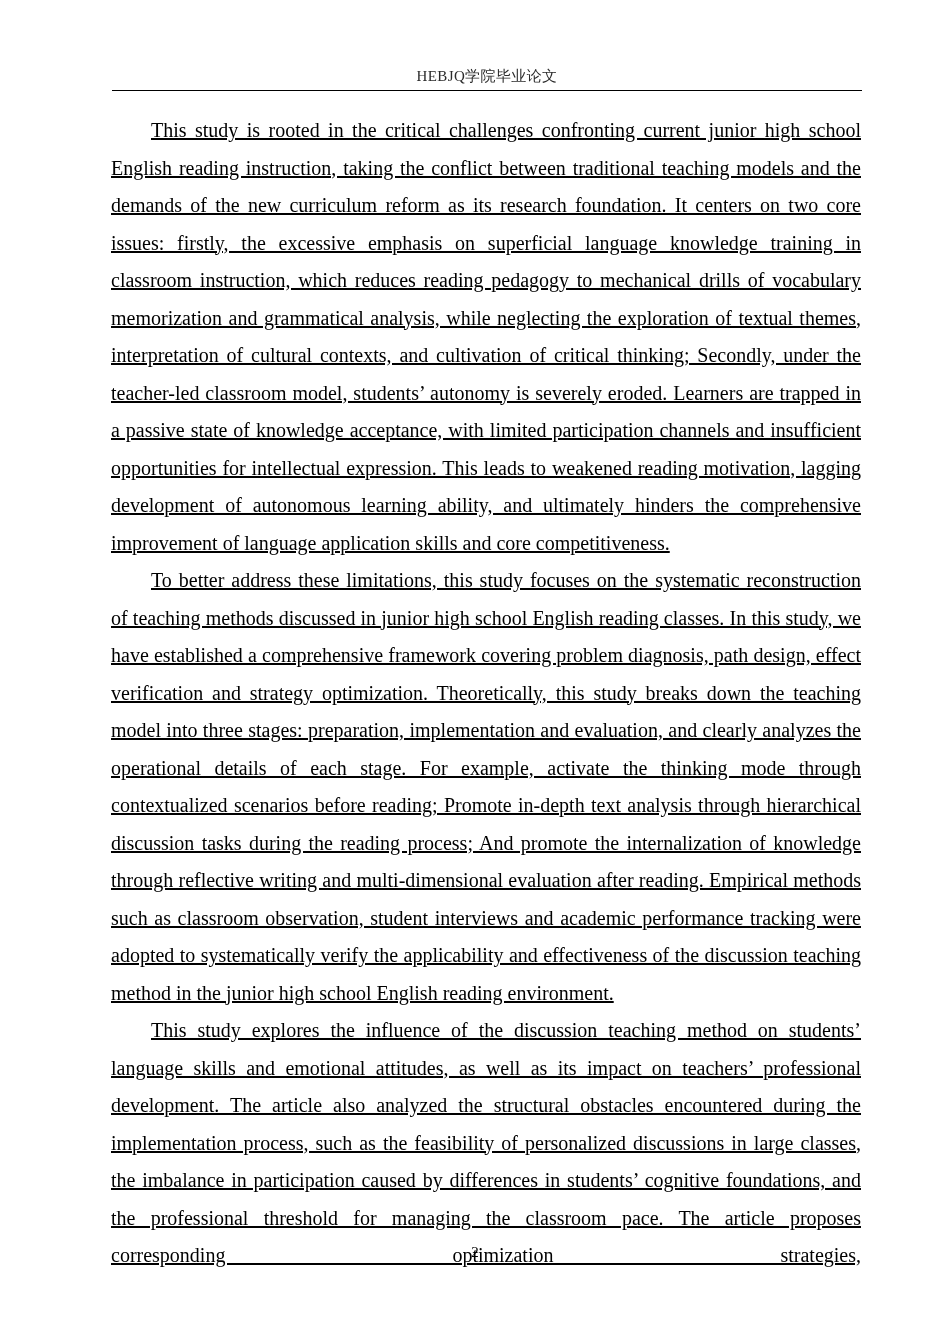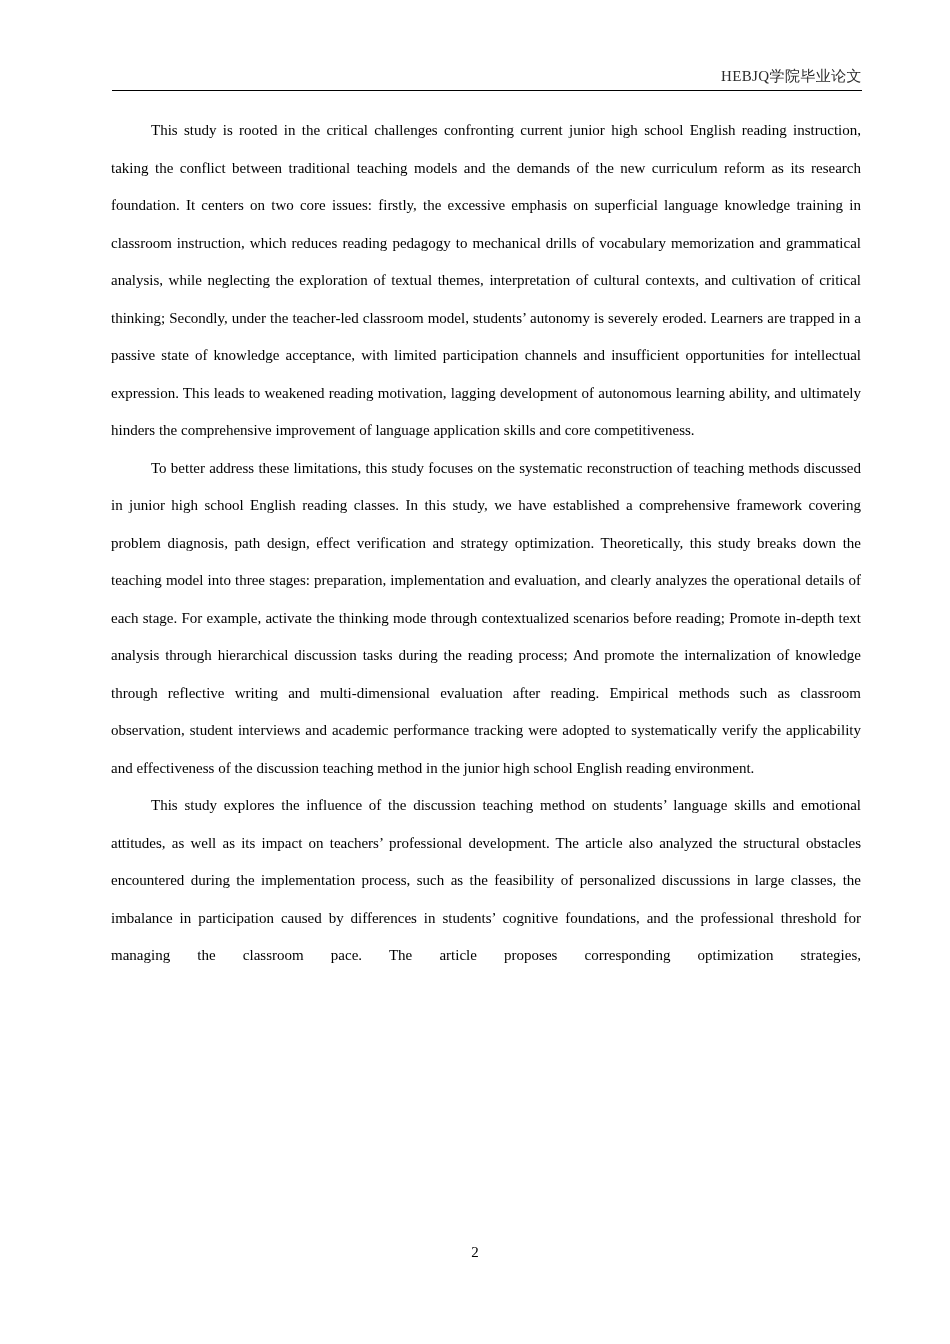--- a/index.html
+++ b/index.html
@@ -19,21 +19,21 @@
     overflow: hidden;
     box-sizing: border-box;
   }
 
   
   .page-header {
     position: absolute;
     left: 112px;
     top: 66px;
     width: 750px;
-    text-align: right;
+    text-align: center;
   }
   .page-header-text {
     display: inline-block;
     font-family: "Liberation Serif", "DejaVu Serif", serif;
     font-size: 15px;
     line-height: 20px;
     color: #2b2b2b;
     letter-spacing: 0.4px;
     white-space: nowrap;
   }
@@ -48,28 +48,29 @@
 
   
   .body-block {
     position: absolute;
     left: 111px;
     top: 112px;
     width: 750px;
   }
   .para {
     margin: 0;
-    font-size: 15px;
+    font-size: 20px;
     line-height: 37.5px;
     text-align: justify;
     text-justify: inter-word;
     text-indent: 40px;
     color: #000000;
     word-spacing: 0px;
     hyphens: none;
+    text-decoration: underline;
     -webkit-hyphens: none;
   }
   
   .para.clipped-last {
     text-align-last: justify;
   }
 
   
   .page-number {
     position: absolute;

